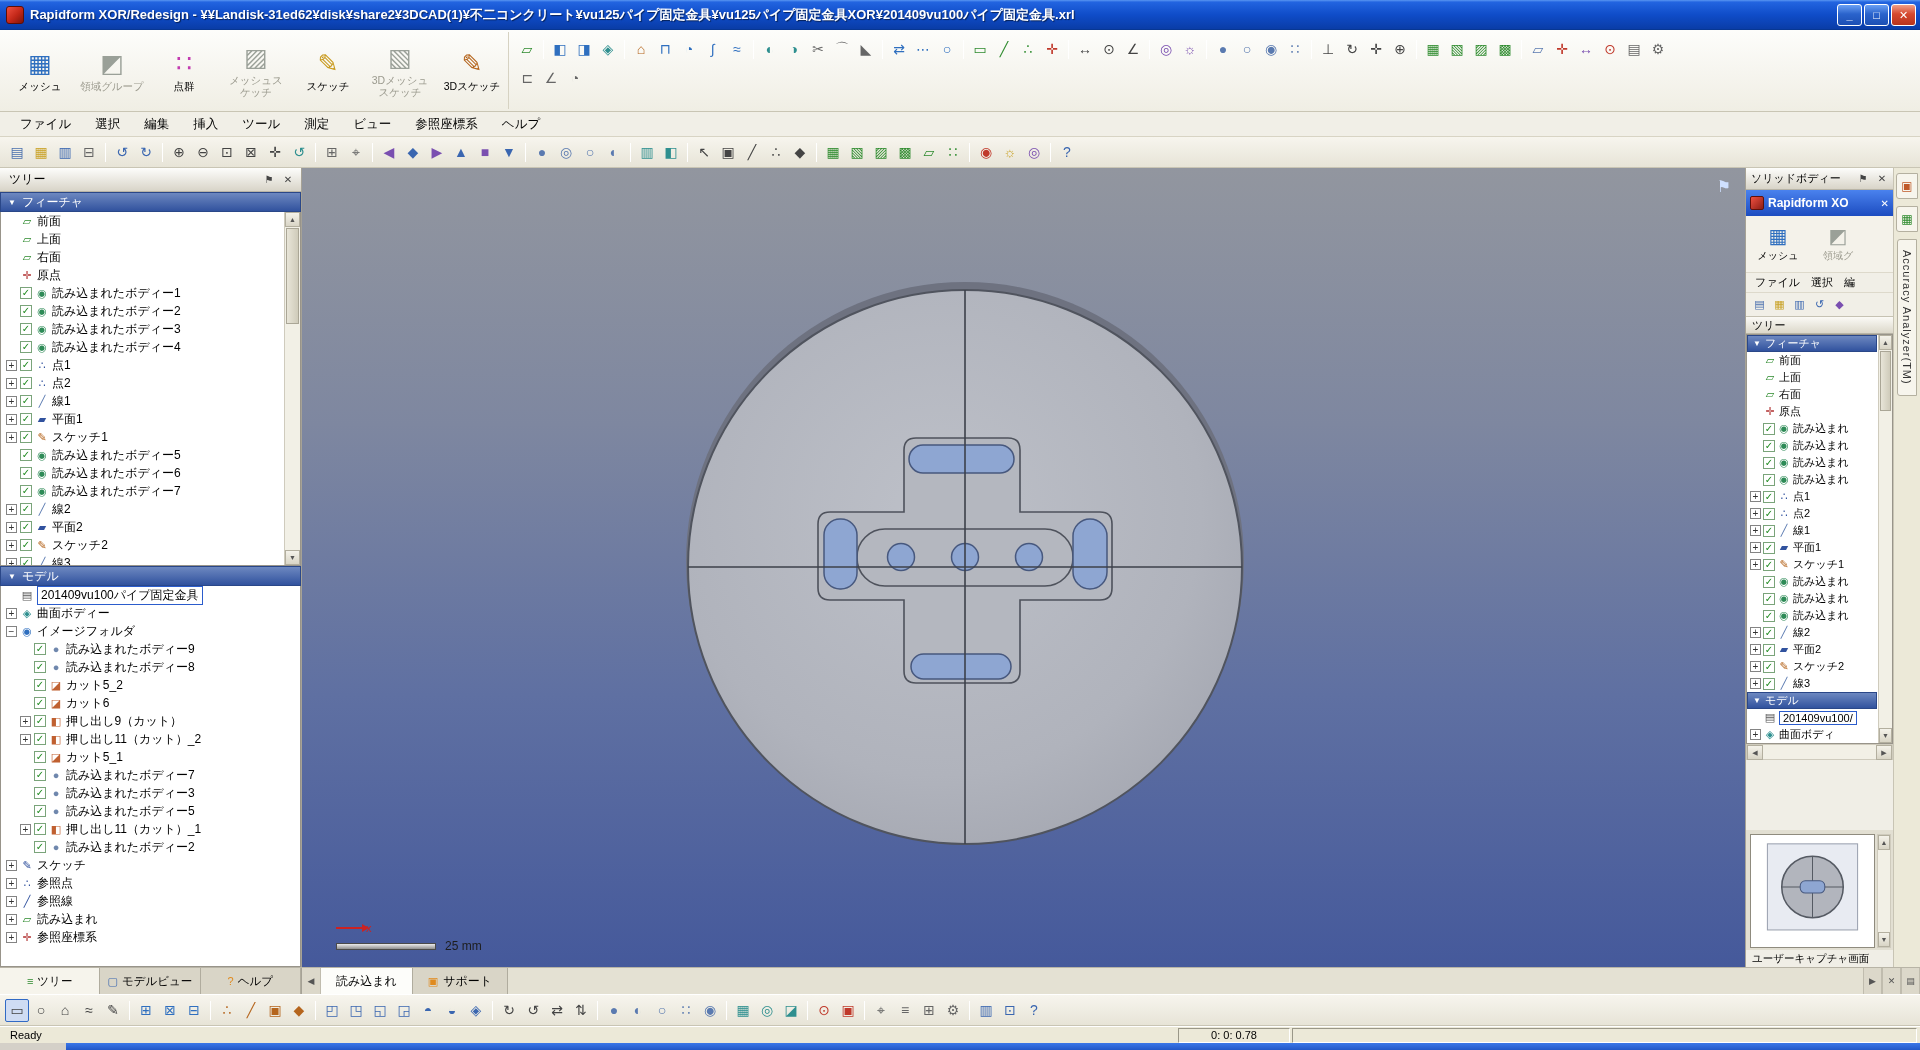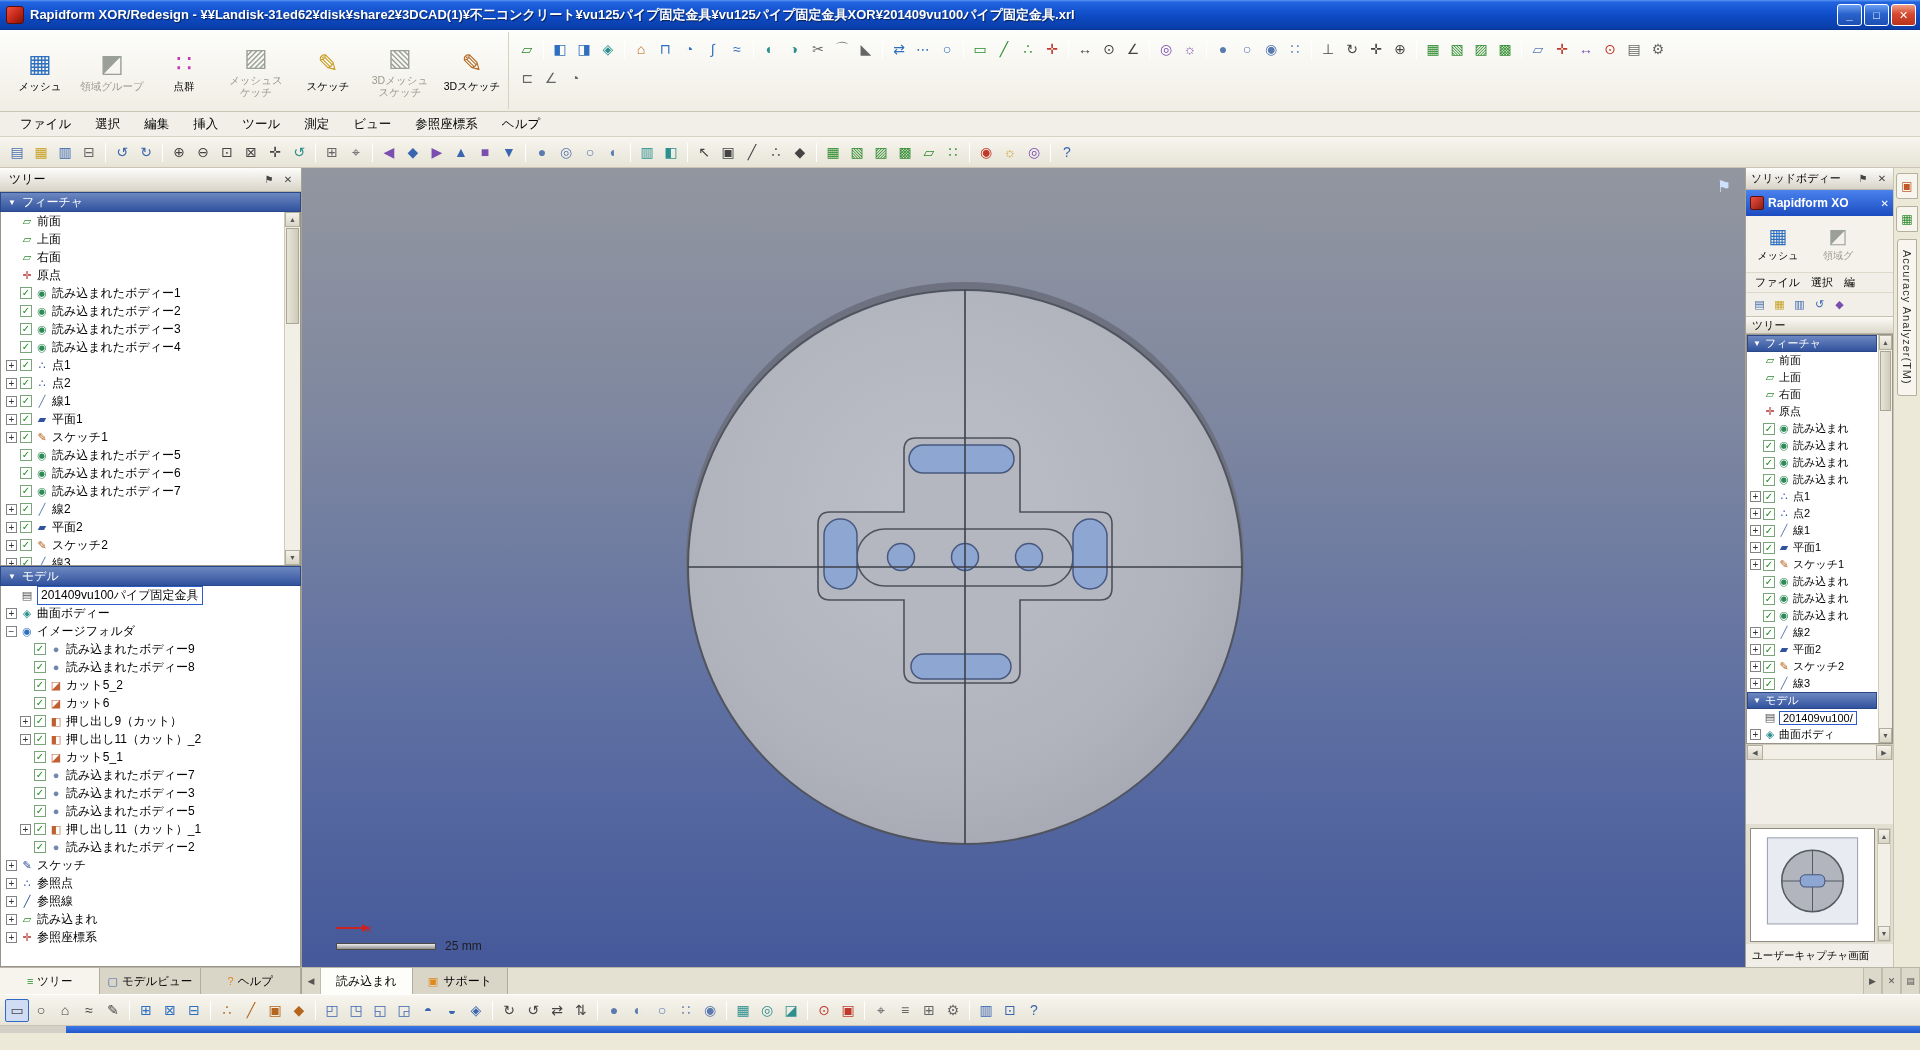--- a/index.html
+++ b/index.html
@@ -120,21 +120,21 @@
   .rp .tlab { font-size:11px; }
   .rp .vscroll { width:14px; }
   .rp-hscroll { height:16px; min-height:16px; display:flex; background:#f2f0e6; border:1px solid #cfcbbd; }
   .rp-hscroll .sb-btn { width:16px; min-width:16px; height:100%; }
   .sb-track-h { flex:1; }
   .rp-thumb-area { margin-top:auto; height:120px; min-height:120px; display:flex; gap:2px; padding:4px 2px 2px 4px;
     background:#e2dfd2; }
   .rp-thumb { flex:1; background:#fff; border:1px solid #8f8b7e; position:relative; overflow:hidden; }
   .rp-thumb svg { width:100%; height:100%; }
   .rp-vs { position:static; width:14px; min-width:14px; display:flex; flex-direction:column; border:1px solid #cfcbbd; }
-  .rp-caption { height:23px; min-height:17px; font-size:10.5px; display:flex; align-items:center; padding-left:6px; }
+  .rp-caption { height:17px; min-height:17px; font-size:10.5px; display:flex; align-items:center; padding-left:6px; }
   
   .right-strip { width:27px; background:#ece9d8; border-left:1px solid #c8c4b4; display:flex;
     flex-direction:column; align-items:center; padding-top:5px; gap:7px; }
   .strip-tab { width:22px; height:26px; border:1px solid #b4b0a0; background:#f7f5ed; border-radius:3px 0 0 3px;
     display:flex; align-items:center; justify-content:center; font-size:12px; }
   .strip-vtab { writing-mode:vertical-rl; font-size:11px; color:#333; padding:10px 3px; border:1px solid #b4b0a0;
     background:#f7f5ed; border-radius:3px 0 0 3px; letter-spacing:1px; }
   
   .tabs-row { height:27px; background:#e4e1d3; border-top:1px solid #b8b4a6; display:flex; align-items:stretch; }
   .tr-left { width:302px; min-width:302px; display:flex; border-right:1px solid #a6a296; }
@@ -966,17 +966,23 @@
       <span class="tbi" style="color: rgb(102, 102, 102);">⌖</span>
       <span class="tbi" style="color: rgb(102, 102, 102);">≡</span>
       <span class="tbi" style="color: rgb(102, 102, 102);">⊞</span>
       <span class="tbi" style="color: rgb(102, 102, 102);">⚙</span>
       <span class="tb-sep"></span>
       <span class="tbi" style="color: rgb(58, 102, 176);">▥</span>
       <span class="tbi" style="color: rgb(58, 102, 176);">⊡</span>
       <span class="tbi" style="color: rgb(58, 102, 176);">?</span>
     </div>
 
+  <div class="statusbar">
+    <span class="sb-text">Ready</span>
+    <span class="sb-fill"></span>
+    <span class="sb-cell">0: 0: 0.78</span>
+    <span class="sb-fill2"></span>
+  </div>
   <div class="taskstrip">
     <span class="blue"></span>
   </div>
 
 </div>
 
 </body></html>

